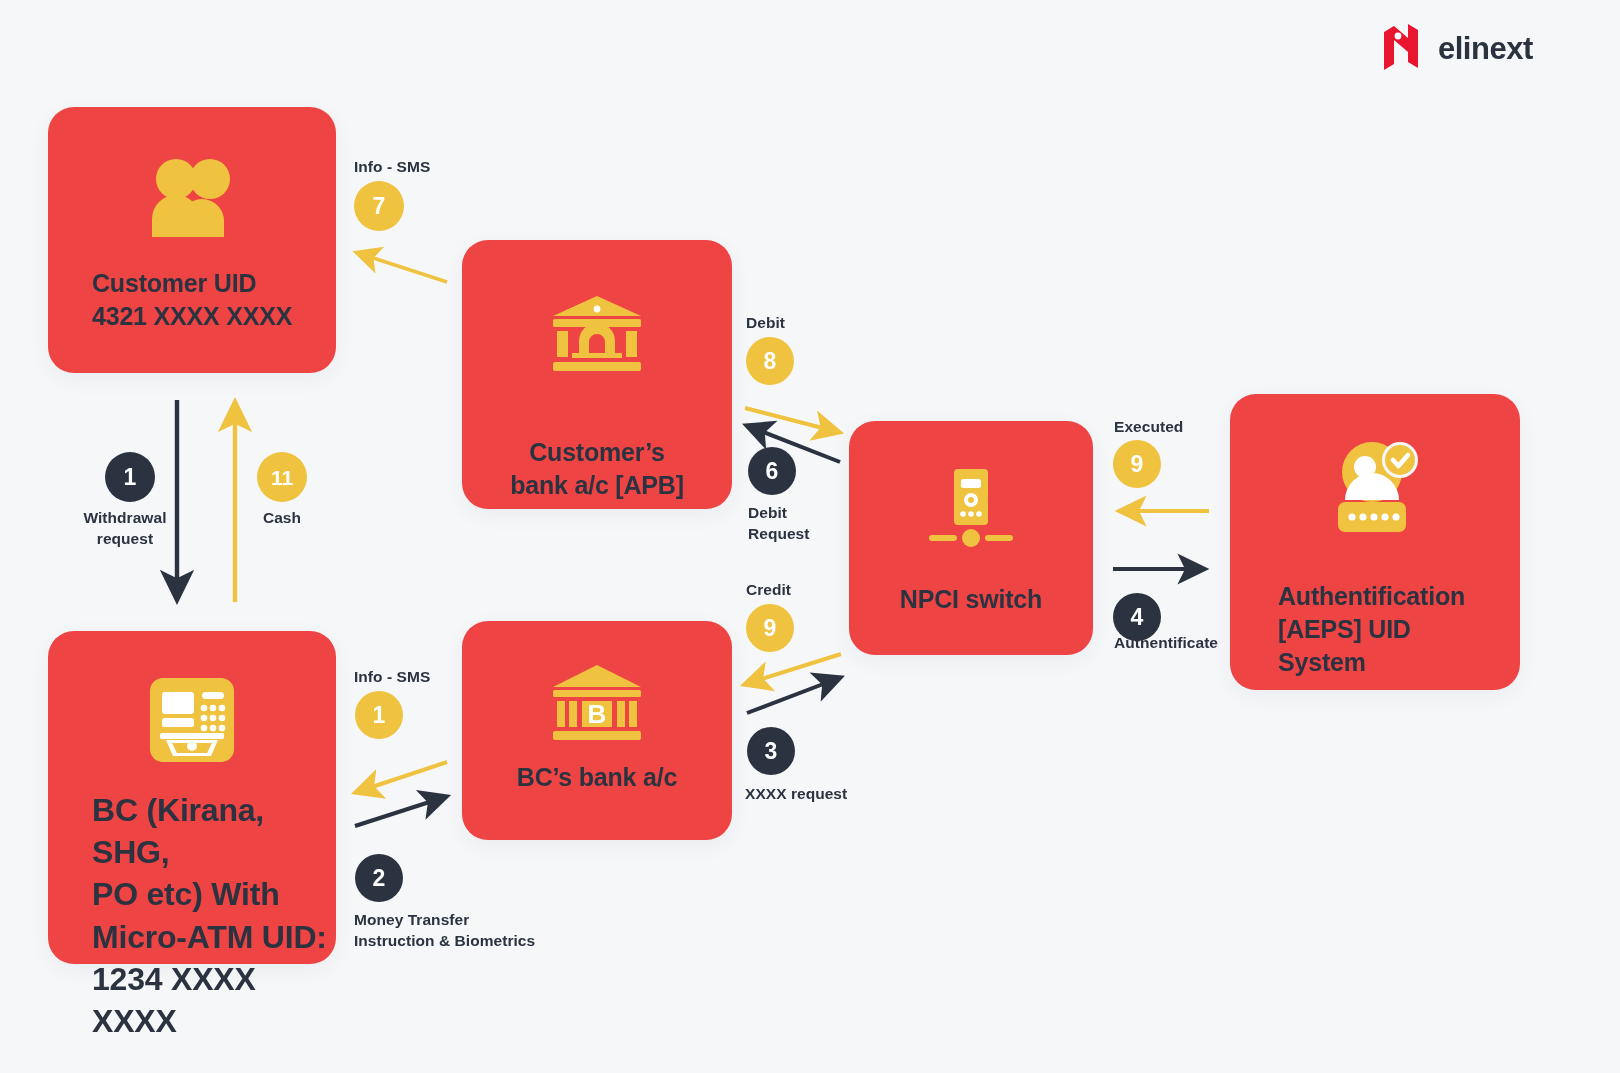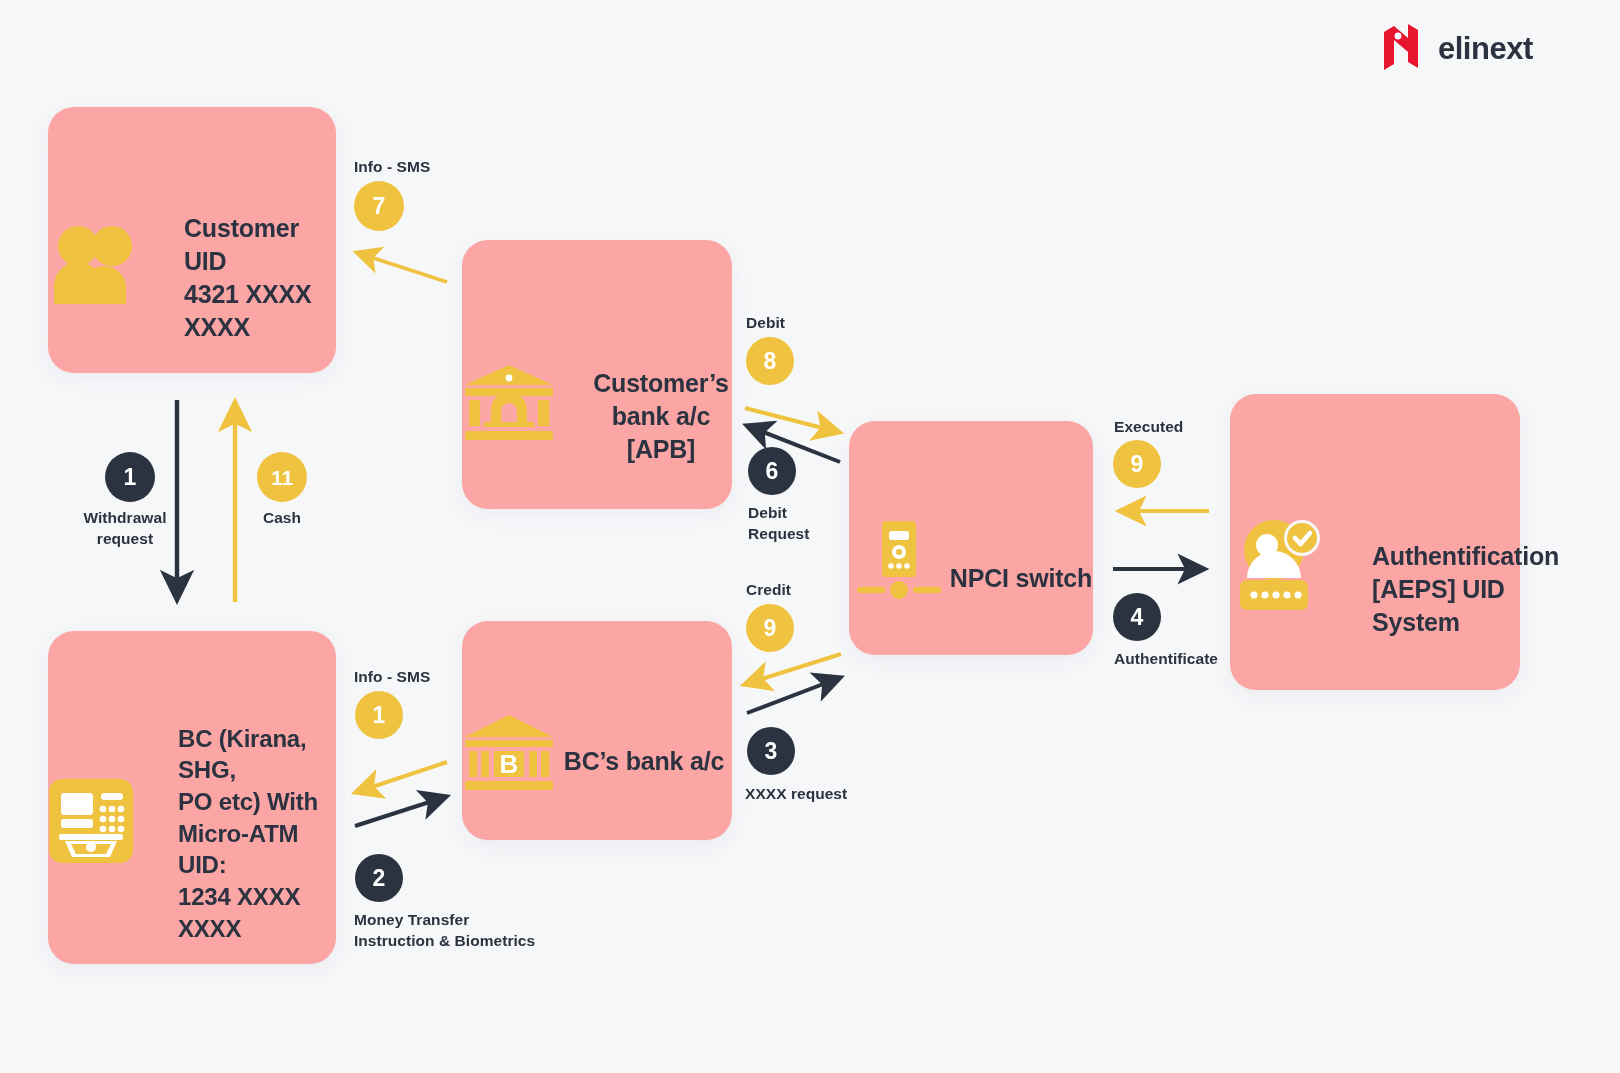--- a/index.html
+++ b/index.html
@@ -16,25 +16,25 @@
   }
 
   
   .logo { position: absolute; top: 22px; left: 1382px; display: flex; align-items: center; gap: 16px; }
   .logo-mark { width: 40px; height: 52px; }
   .logo-word { font-size: 31px; font-weight: 700; color: #2b3240; letter-spacing: -0.5px; line-height: 1; text-align: right; }
 
   
   .card {
     position: absolute;
-    background: #fca5a5;
+    background: #ef4444;
     border-radius: 26px;
     box-shadow: 0 6px 22px rgba(40,50,70,0.055);
     display: flex;
-    flex-direction: row;
+    flex-direction: column;
     align-items: center;
   }
   .card-icon { display: flex; align-items: center; justify-content: center; }
   .card-title {
     font-size: 25px;
     font-weight: 700;
     color: #2b3240;
     line-height: 1.32;
     letter-spacing: -0.2px;
     text-align: center;
@@ -158,21 +158,21 @@
           <circle cx="73" cy="41" r="3.3" fill="#ffffff"></circle>
         <circle cx="55" cy="51" r="3.3" fill="#ffffff"></circle>
           <circle cx="64" cy="51" r="3.3" fill="#ffffff"></circle>
           <circle cx="73" cy="51" r="3.3" fill="#ffffff"></circle>
         <rect x="11" y="56" width="64" height="6" rx="2" fill="#ffffff"></rect>
         <path d="M17 63 L69 63 L62 79 L24 79 Z" fill="#ffffff"></path>
         <path d="M23 66 L63 66 L58 76 L28 76 Z" fill="#efc33f"></path>
         <circle cx="43" cy="69" r="5" fill="#ffffff"></circle>
       </svg>
     </div>
-    <div class="card-title left" style="margin-top:26px; padding-left:44px; font-size:24px;">
+    <div class="card-title left" style="margin-top:26px; padding-left:44px; font-size:32px;">
       <div>BC (Kirana, SHG,</div>
       <div>PO etc) With</div>
       <div>Micro-ATM UID:</div>
       <div>1234 XXXX XXXX</div>
     </div>
   </div>
 
   <div class="card" id="card-cust-bank" style="justify-content:flex-start; padding-top:54px;gap:34px;">
     <div class="card-icon">
       <svg width="94" height="78" viewBox="0 0 94 78">
@@ -288,15 +288,15 @@
   <div class="cap" style="left:746px; top:580px;">Credit</div>
   <div class="badge yellow sz48" style="left:746px; top:604px;">9</div>
 
   <div class="badge dark sz48" style="left:747px; top:727px;">3</div>
   <div class="cap" style="left:745px; top:784px; width:160px;">XXXX request</div>
 
   <div class="cap" style="left:1114px; top:417px;">Executed</div>
   <div class="badge yellow sz48" style="left:1113px; top:440px;">9</div>
 
   <div class="badge dark sz48" style="left:1113px; top:593px;">4</div>
-  <div class="cap" style="left:1114px; top:649px; width:180px;">Authentificate</div>
+  <div class="cap" style="left:1114px; top:633px; width:180px;">Authentificate</div>
 
 </div>
 
 </body></html>

